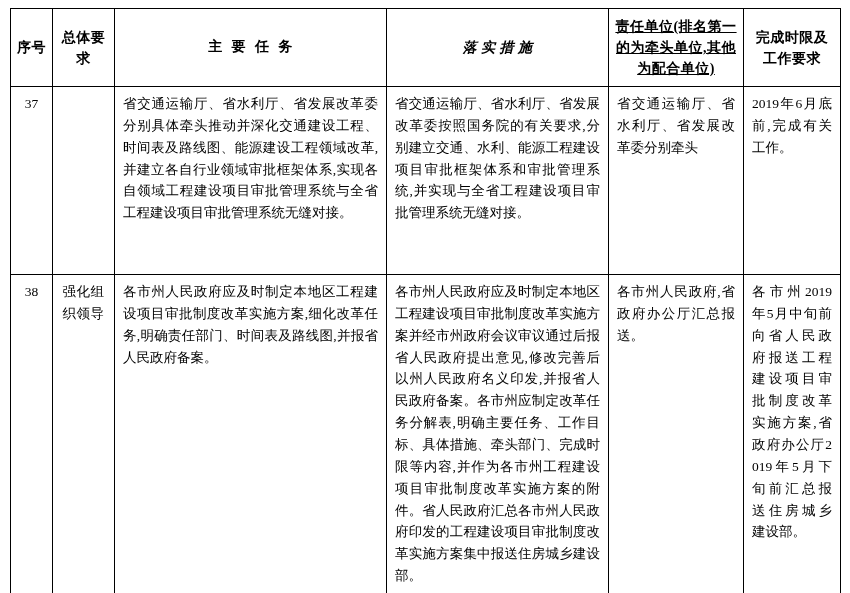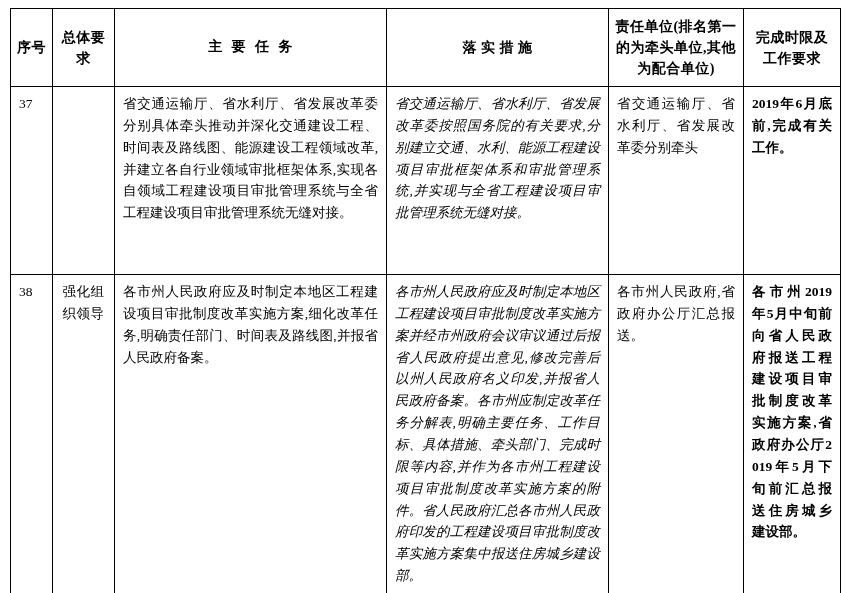--- a/index.html
+++ b/index.html
@@ -43,58 +43,57 @@
     font-weight: bold;
     font-size: 14px;
     line-height: 1.5;
     padding: 7px 6px;
     letter-spacing: 0.5px;
   }
   
   .col-no    { width: 42px; font-family: Liberation Serif, serif; }
   .col-req   { width: 62px; }
   .col-task  { width: 272px; font-family: Liberation Mono, monospace; }
-  .col-meas  { width: 222px; }
-  .col-unit  { width: 135px; }
+  .col-meas  { width: 222px; font-style: italic; }
+  .col-unit  { width: 135px; text-decoration: underline; }
   .col-time  { width: 97px; }
 
   td.cell-no {
+    text-align: center;
     vertical-align: middle;
     font-size: 14px;
   }
   td.cell-req {
     text-align: center;
     vertical-align: middle;
     font-size: 13.5px;
     line-height: 1.65;
     padding: 6px 4px;
     letter-spacing: 0.5px;
   }
   td.cell-task {
     vertical-align: middle;
     text-align: justify;
     text-justify: inter-ideograph;
   }
   td.cell-meas {
     vertical-align: middle;
     text-align: justify;
     text-justify: inter-ideograph;
-    font-style: italic;
   }
   td.cell-unit {
     vertical-align: middle;
     text-align: justify;
     text-justify: inter-ideograph;
     font-family: Liberation Serif, serif;
   }
   td.cell-time {
     vertical-align: middle;
     text-align: justify;
     text-justify: inter-ideograph;
-    font-weight: bold;
   }
   tr.row-37 td { height: 175px; }
   tr.row-38 td { height: 325px; }
 </style>
 </head>
 <body>
 
 <div class="page">
   <table class="doc-table">
     <colgroup>

